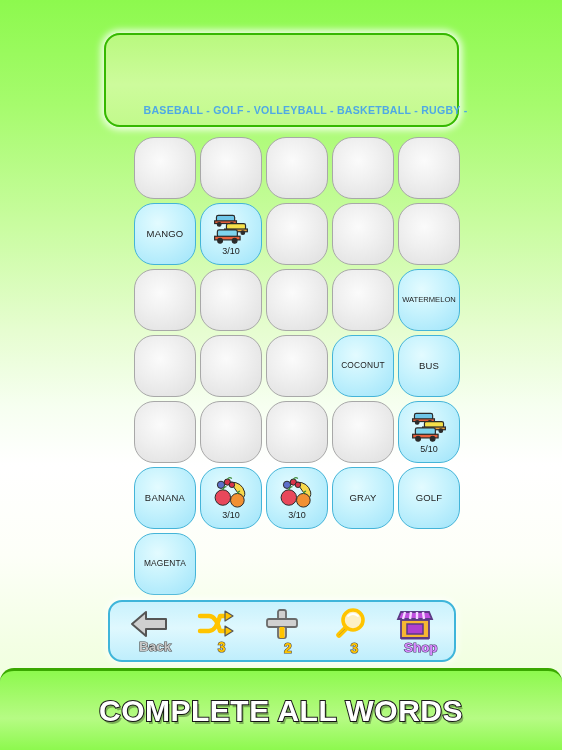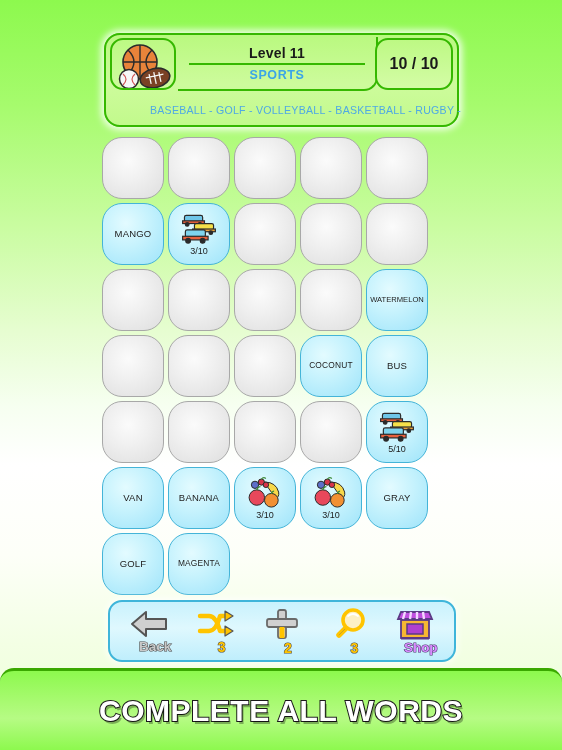--- a/index.html
+++ b/index.html
@@ -112,31 +112,31 @@
     top: 56px;
     height: 38px;
     display: flex;
     flex-direction: column;
     align-items: center;
     justify-content: center;
     gap: 1px;
   }
   .word-line {
     font-size: 10.6px;
-    font-weight: normal;
+    font-weight: bold;
     color: #4fa9e4;
     letter-spacing: .25px;
     white-space: nowrap;
     padding-left: 48px;
   }
 
   
   .grid {
     position: absolute;
-    left: 102px;
+    left: 134px;
     top: 137px;
     width: 330px;
     display: grid;
     grid-template-columns: repeat(5, 62px);
     grid-auto-rows: 62px;
     column-gap: 4px;
     row-gap: 4px;
   }
   .cell {
     width: 62px;
@@ -258,43 +258,20 @@
     text-shadow: 2px 3px 0 rgba(0,0,0,0.30);
   }
 </style>
 </head>
 <body>
 
 <div id="app">
 
   <div class="header-panel">
 
-    <div class="header-top">
-
-      <div class="ball-badge">
-        <svg viewBox="0 0 66 52" width="66" height="52">
-          <ellipse cx="28" cy="22" rx="17" ry="17" fill="#e8833a" stroke="#2b2b2b" stroke-width="1.6"></ellipse>
-          <path d="M11 22 H45 M28 5 V39 M16 10 Q28 22 16 34 M40 10 Q28 22 40 34" stroke="#2b2b2b" stroke-width="1.4" fill="none"></path>
-          <ellipse cx="17" cy="39" rx="9.5" ry="9.5" fill="#f7f7f7" stroke="#2b2b2b" stroke-width="1.5"></ellipse>
-          <path d="M11 34 Q17 39 11 45 M23 34 Q17 39 23 45" stroke="#d05858" stroke-width="1.2" fill="none"></path>
-          <ellipse cx="43" cy="38" rx="15" ry="9.5" fill="#7a4124" stroke="#2b2b2b" stroke-width="1.6" transform="rotate(-12 43 38)"></ellipse>
-          <path d="M34 36 H52 M38 33 V43 M43 32 V44 M48 33 V43" stroke="#f4f4f4" stroke-width="1.3" fill="none" transform="rotate(-12 43 38)"></path>
-        </svg>
-      </div>
-
-      <div class="level-block">
-        <div class="level-title">Level 11</div>
-        <div class="level-divider"></div>
-        <div class="level-cat">SPORTS</div>
-      </div>
-
-      <div class="score-box">
-        <span class="score-text">10 / 10</span>
-      </div>
-    </div>
 
     <div class="word-list">
       <div class="word-line">BASEBALL - GOLF - VOLLEYBALL - BASKETBALL - RUGBY -</div>
     </div>
   </div>
 
   <div class="grid" id="grid">
       <div class="cell empty"></div>
       <div class="cell empty"></div>
       <div class="cell empty"></div>
@@ -358,23 +335,20 @@
             <circle cx="35" cy="22" r="2" fill="#2b2b2b"></circle>
             <rect x="7" y="19" width="22" height="8" rx="2" fill="#7fd4ee"></rect>
             <rect x="4" y="26" width="28" height="4" fill="#e8603c"></rect>
             <circle cx="10" cy="31" r="2.6" fill="#2b2b2b"></circle>
             <circle cx="26" cy="31" r="2.6" fill="#2b2b2b"></circle>
           </g>
         </svg>
         <span class="cell-count">5/10</span>
       </div>
       <div class="cell word">
-        <span class="cell-label">VAN</span>
-      </div>
-      <div class="cell word">
         <span class="cell-label">BANANA</span>
       </div>
       <div class="cell word">
         <svg class="cell-icon" viewBox="0 0 44 36">
           <g stroke="#2b2b2b" stroke-width="1.1">
             <path d="M22 6 Q34 6 37 17 Q38 23 33 24 Q30 18 24 10 Z" fill="#f7d84a"></path>
             <circle cx="11" cy="9" r="4" fill="#5e6fc9"></circle>
             <circle cx="18" cy="6" r="3.4" fill="#d9344a"></circle>
             <circle cx="23" cy="9" r="3" fill="#d9344a"></circle>
             <path d="M18 3 Q20 0 23 2" fill="none" stroke="#3f8c3a" stroke-width="1.3"></path>

